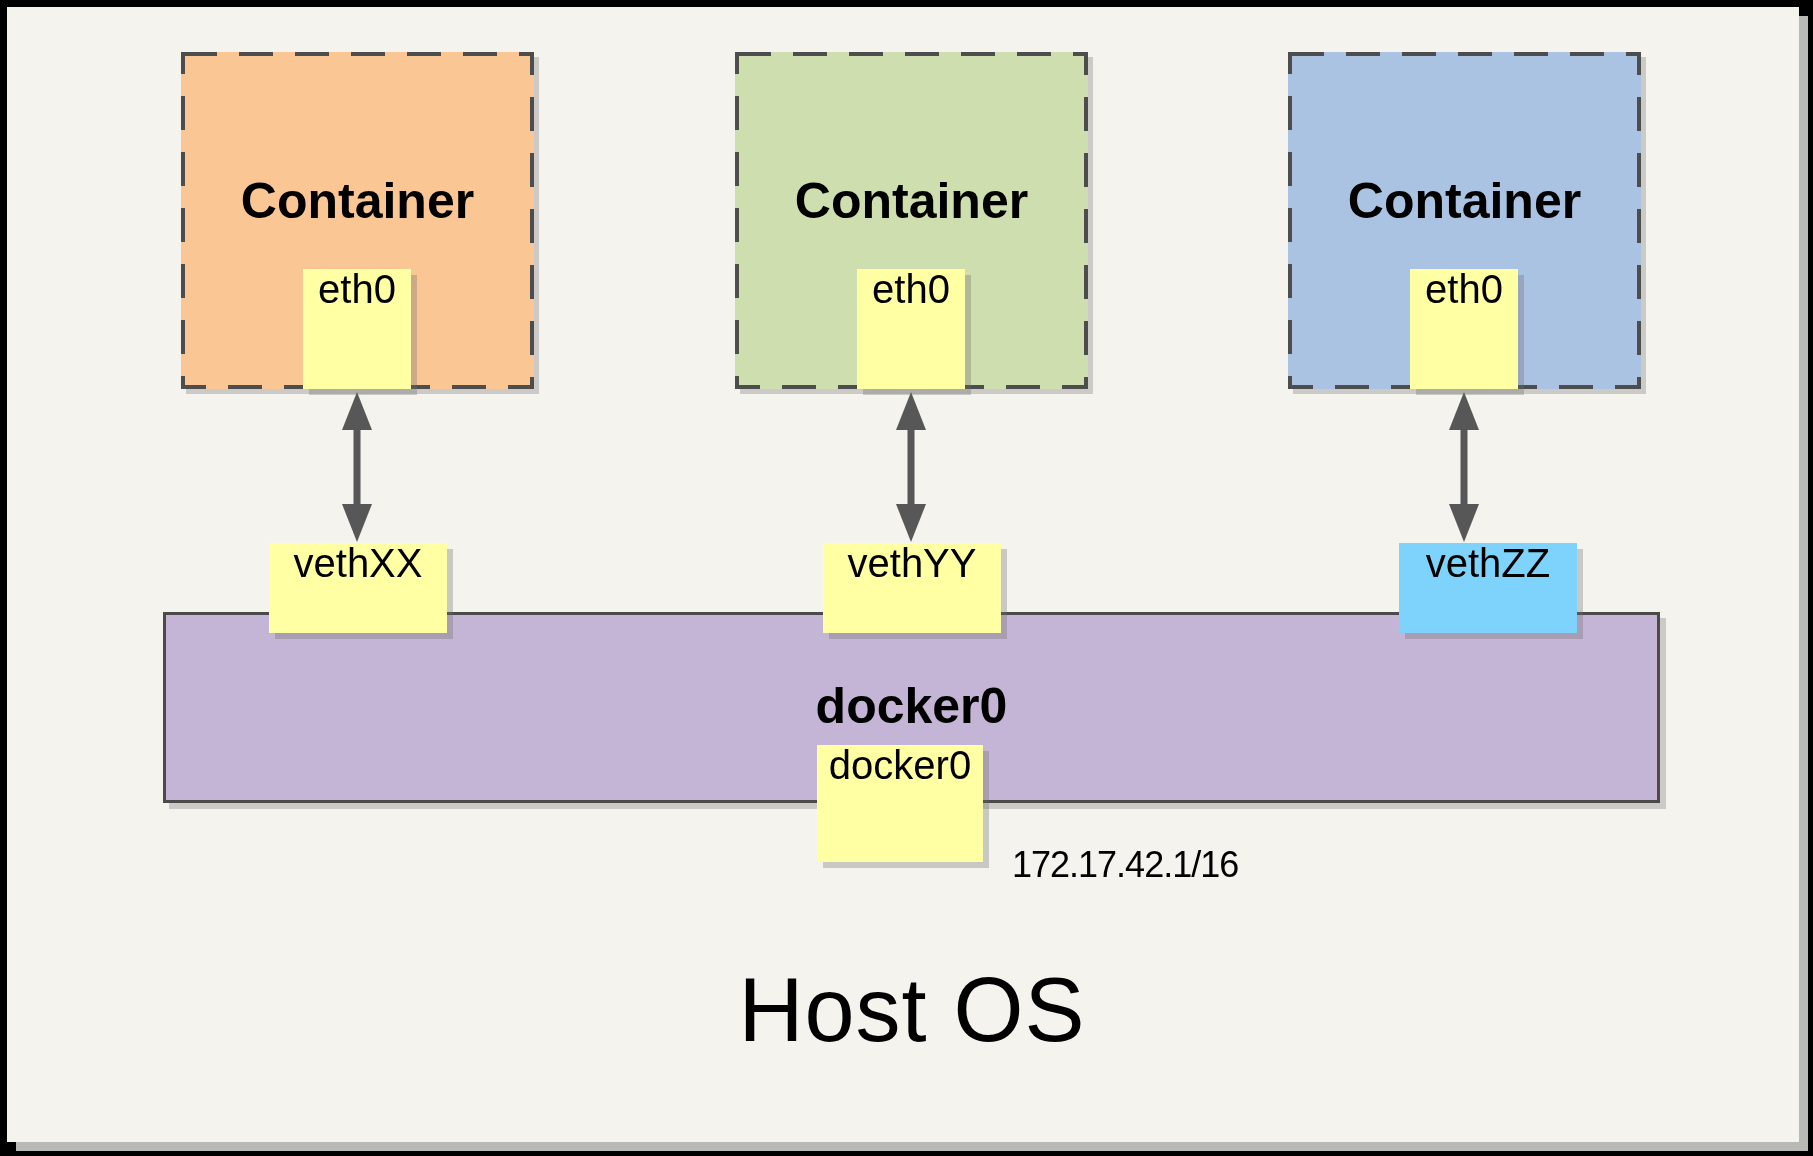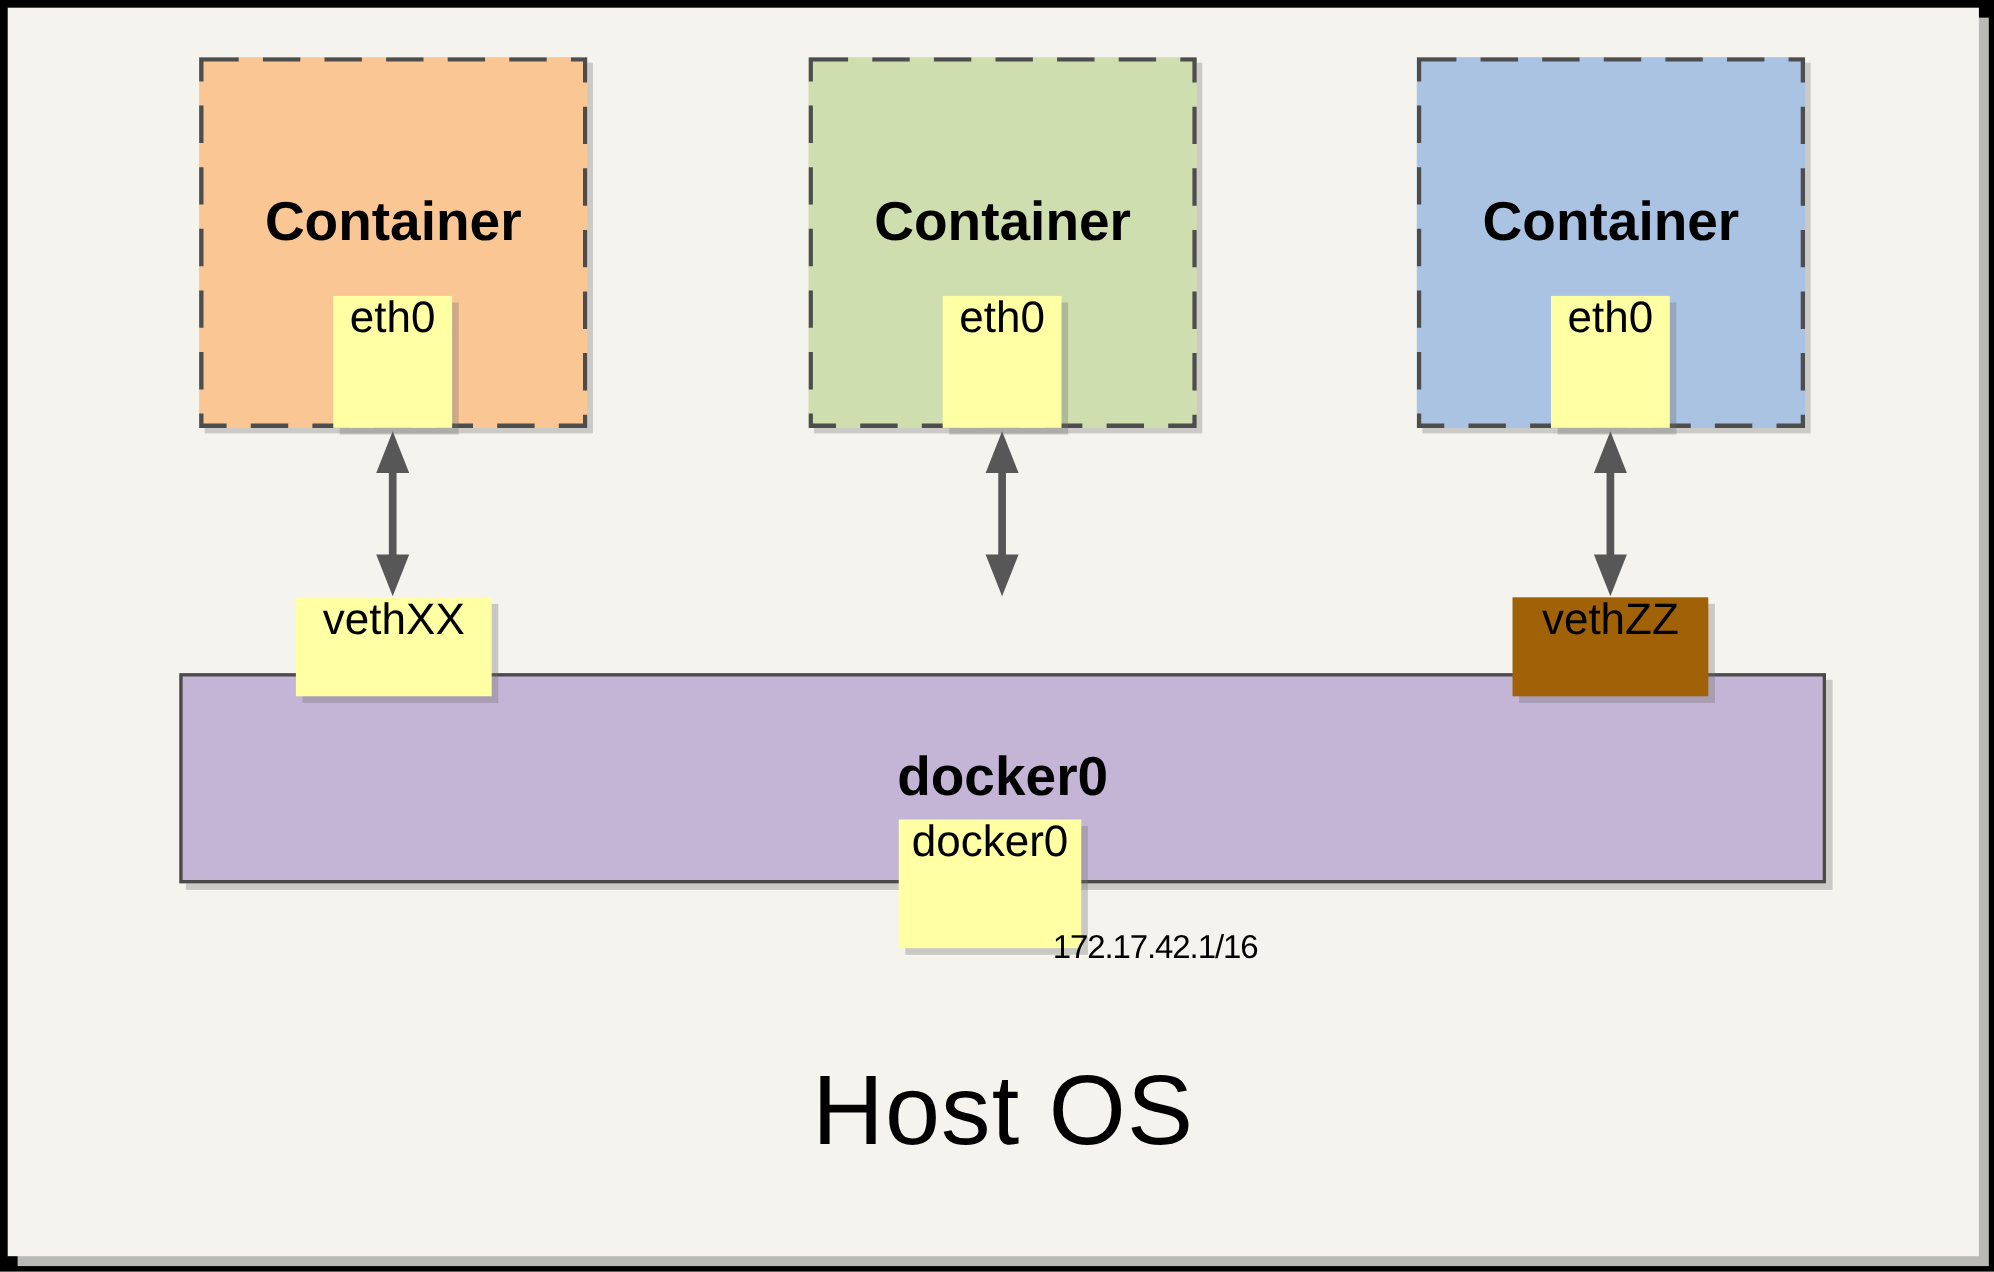--- a/index.html
+++ b/index.html
@@ -40,22 +40,22 @@
     border:3px solid #4a4a4a;
     box-shadow:6px 6px 0 rgba(110,110,110,.30);
     z-index:1;
   }
   .bridge-label{
     position:absolute;left:0;top:66px;width:100%;
     text-align:center;font-size:50px;font-weight:bold;line-height:1;
   }
   .docker-if{left:810px;top:738px;width:166px;height:117px;}
   .ip-label{
-    position:absolute;left:950px;top:840px;
-    font-size:30px;line-height:1;letter-spacing:-1px;
+    position:absolute;left:1005px;top:840px;
+    font-size:36px;line-height:1;letter-spacing:-1px;
     z-index:6;
   }
   .host-label{
     position:absolute;left:0;top:958px;width:1810px;
     text-align:center;font-size:90px;line-height:1;letter-spacing:1px;
   }
   
   .col1.container-box{left:174px;} .col2.container-box{left:728px;} .col3.container-box{left:1281px;}
   .col1.eth-box{left:296px;}  .col2.eth-box{left:850px;}  .col3.eth-box{left:1403px;}
   .col1.arrow{left:332px;}    .col2.arrow{left:886px;}    .col3.arrow{left:1439px;}
@@ -113,21 +113,24 @@
     <polygon class="arrow-shape" points="18,151 3,113 33,113"></polygon>
   </svg>
 
   <div class="bridge" style="background-color: rgb(196, 180, 213);">
     <div class="bridge-label">docker0</div>
   </div>
 
   <div class="iface-box veth-box col1" style="background-color: rgb(255, 255, 163);">
     <span>vethXX</span>
   </div>
-  <div class="iface-box veth-box col3" style="background-color: #a16207;">
+  <div class="iface-box veth-box col2" style="background-color: rgb(255, 255, 163);">
+    <span>vethYY</span>
+  </div>
+  <div class="iface-box veth-box col3" style="background-color: #7dd3fc; margin-left: 24px;">
     <span>vethZZ</span>
   </div>
 
   <div class="iface-box docker-if" style="background-color: rgb(255, 255, 163);">
     <span>docker0</span>
   </div>
 
   <div class="ip-label">172.17.42.1/16</div>
 
   <div class="host-label">Host OS</div>

